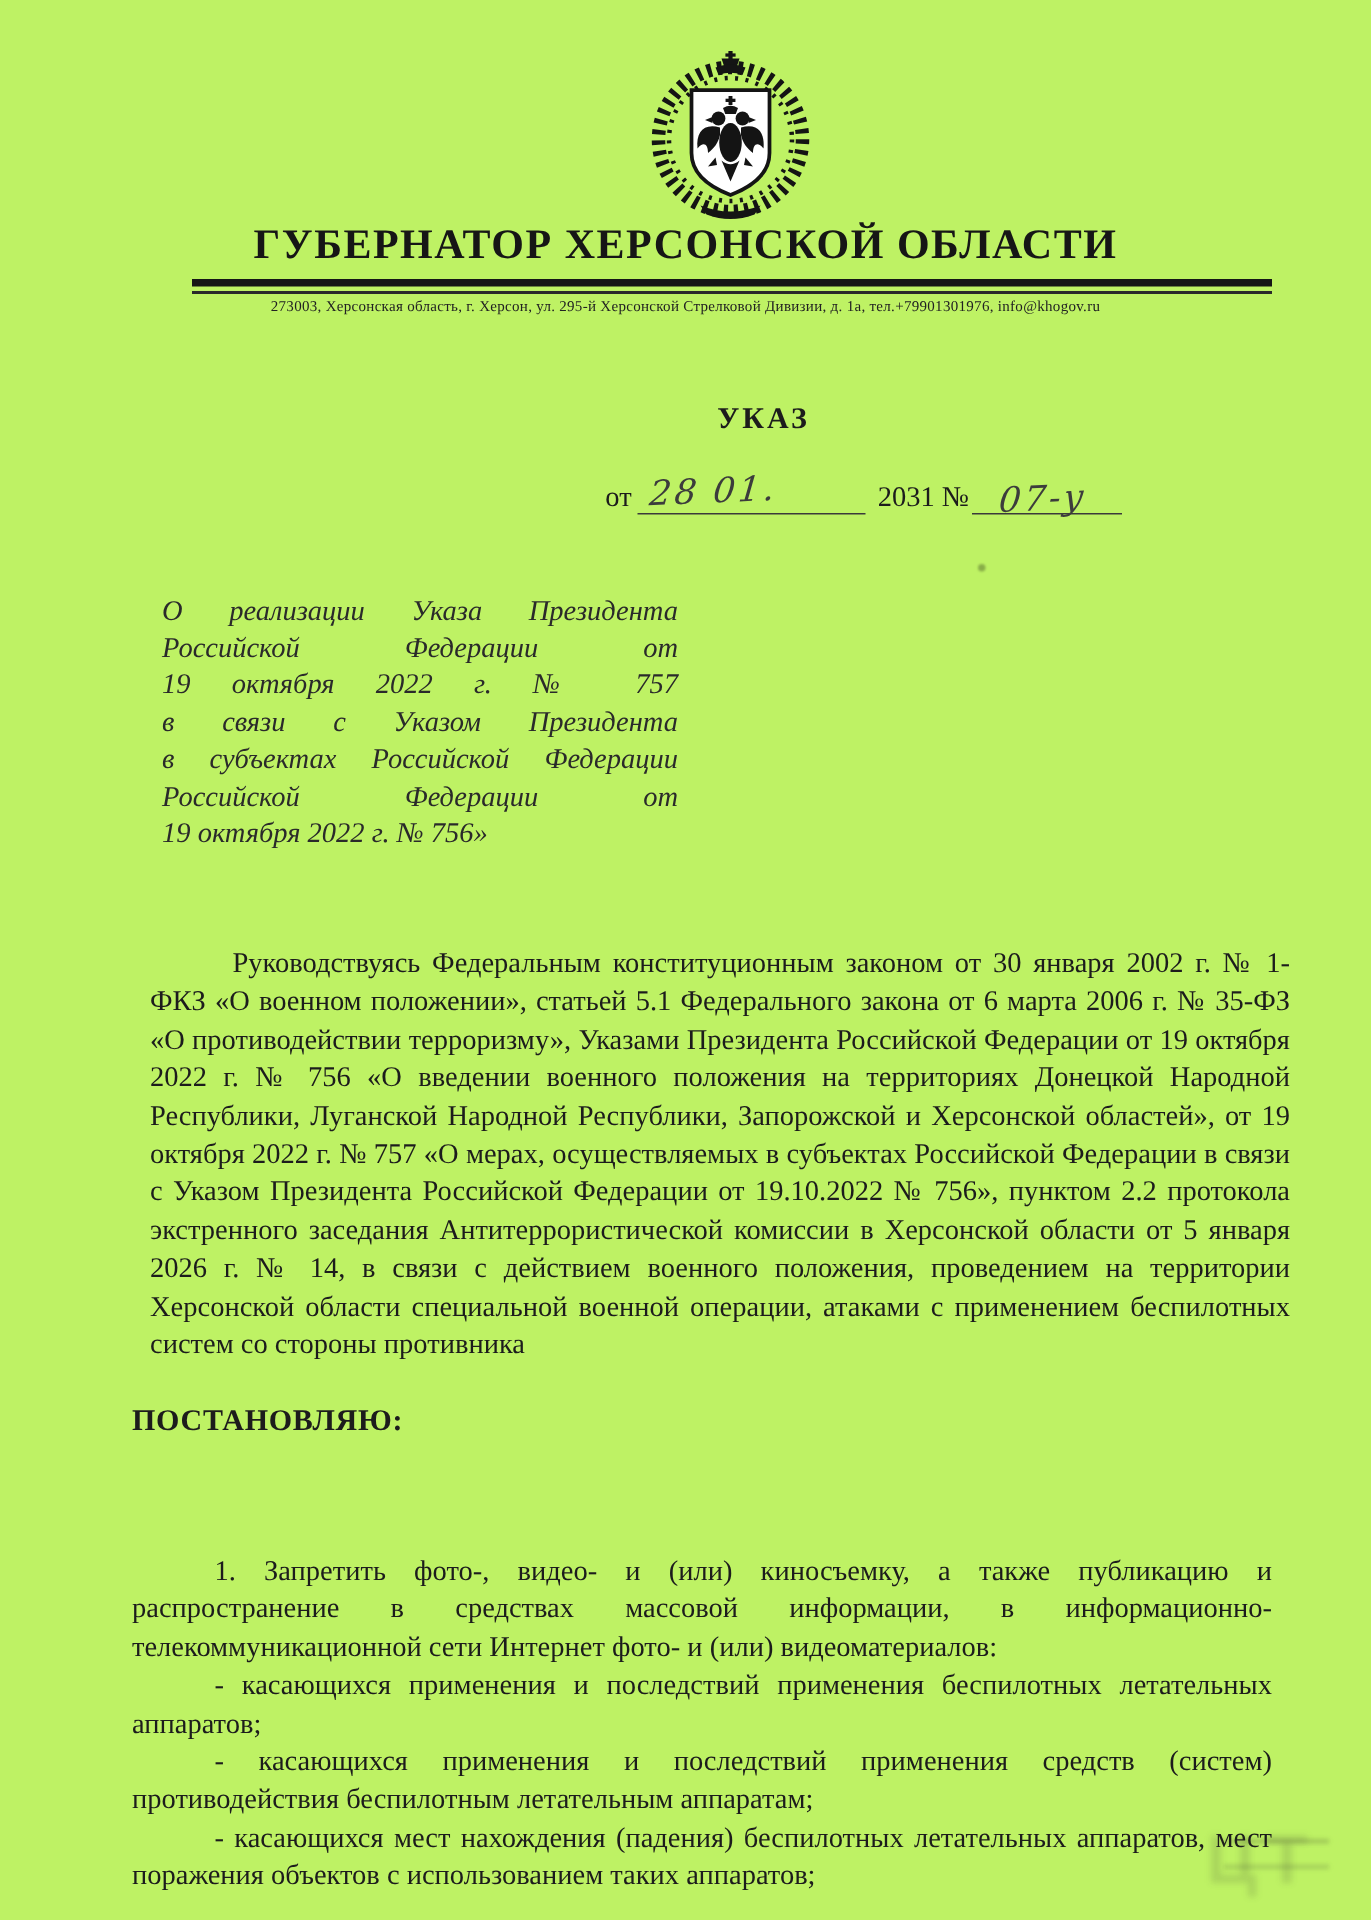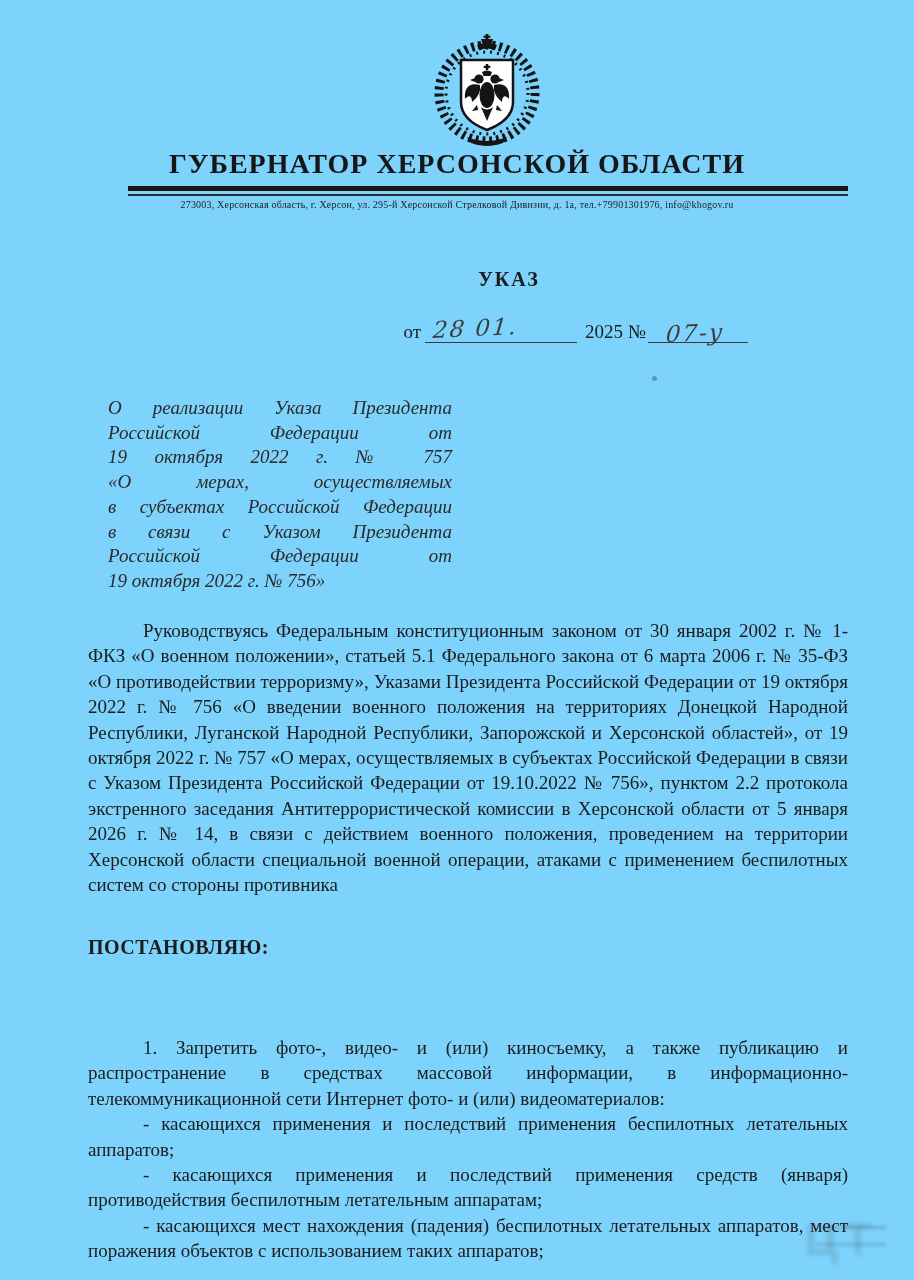--- a/index.html
+++ b/index.html
@@ -1,20 +1,20 @@
 <!DOCTYPE html>
 <html><head>
 <meta charset="utf-8">
 <style>
   html,body{margin:0;padding:0;background:#e9e9e9;}
   .page{
     position:relative;
     width:914px;height:1280px;
     margin:0 auto;
-    background:#7dd3fc;
+    background:#bef264;
     font-family:"Liberation Serif","DejaVu Serif",serif;
     color:#1c1c1c;
     overflow:hidden;
   }
   
   .emblem{
     position:absolute;top:33px;left:427px;width:120px;height:114px;
   }
   .org-title{
     position:absolute;top:148px;left:0;width:914px;
@@ -65,21 +65,21 @@
     position:absolute;top:396px;left:89px;width:344px;
     font-style:italic;font-size:19px;line-height:24.7px;
     color:#2a2a2a;
     margin-left:19px;
   }
   .subject-line{text-align:justify;text-align-last:justify;}
   .subject-line.last{text-align-last:left;}
   
   .preamble{
     position:absolute;top:618px;left:88px;width:760px;
-    margin:0;
+    margin:12px;
     font-size:19px;line-height:25.4px;
     text-align:justify;text-indent:55px;
   }
   .resolution-heading{
     position:absolute;top:936px;left:88px;
     font-size:20px;font-weight:bold;letter-spacing:0.5px;
   }
   .items{
     position:absolute;top:1035px;left:88px;width:760px;
     font-size:19px;line-height:25.4px;
@@ -145,42 +145,41 @@
     </svg>
   </div>
 
   <div class="org-title">ГУБЕРНАТОР ХЕРСОНСКОЙ ОБЛАСТИ</div>
   <div class="header-rule"></div>
   <div class="address-line">273003, Херсонская область, г. Херсон, ул. 295-й Херсонской Стрелковой Дивизии, д. 1а, тел.+79901301976, info@khogov.ru</div>
 
   <div class="doc-type">УКАЗ</div>
 
   <div class="date-row">
-    <span>от</span><span class="blank blank-date"><span class="hand">28 01.</span></span><span>2025 №</span><span class="blank blank-num"><span class="hand hand-num">07-у</span></span>
+    <span>от</span><span class="blank blank-date"><span class="hand">28 01.</span></span><span>2031 №</span><span class="blank blank-num"><span class="hand hand-num">07-у</span></span>
   </div>
 
   <div class="subject">
     <div class="subject-line">О реализации Указа Президента</div>
     <div class="subject-line">Российской Федерации от</div>
     <div class="subject-line">19 октября 2022 г. № 757</div>
-    <div class="subject-line">«О мерах, осуществляемых</div>
+    <div class="subject-line">в связи с Указом Президента</div>
     <div class="subject-line">в субъектах Российской Федерации</div>
-    <div class="subject-line">в связи с Указом Президента</div>
     <div class="subject-line">Российской Федерации от</div>
     <div class="subject-line last">19 октября 2022 г. № 756»</div>
   </div>
 
   <p class="preamble">Руководствуясь Федеральным конституционным законом от 30 января 2002 г. № 1-ФКЗ «О военном положении», статьей 5.1 Федерального закона от 6 марта 2006 г. № 35-ФЗ «О противодействии терроризму», Указами Президента Российской Федерации от 19 октября 2022 г. № 756 «О введении военного положения на территориях Донецкой Народной Республики, Луганской Народной Республики, Запорожской и Херсонской областей», от 19 октября 2022 г. № 757 «О мерах, осуществляемых в субъектах Российской Федерации в связи с Указом Президента Российской Федерации от 19.10.2022 № 756», пунктом 2.2 протокола экстренного заседания Антитеррористической комиссии в Херсонской области от 5 января 2026 г. № 14, в связи с действием военного положения, проведением на территории Херсонской области специальной военной операции, атаками с применением беспилотных систем со стороны противника</p>
 
   <div class="resolution-heading">ПОСТАНОВЛЯЮ:</div>
 
   <div class="items">
     <p class="item">1. Запретить фото-, видео- и (или) киносъемку, а также публикацию и распространение в средствах массовой информации, в информационно-телекоммуникационной сети Интернет фото- и (или) видеоматериалов:</p>
     <p class="item">- касающихся применения и последствий применения беспилотных летательных аппаратов;</p>
-    <p class="item">- касающихся применения и последствий применения средств (января) противодействия беспилотным летательным аппаратам;</p>
+    <p class="item">- касающихся применения и последствий применения средств (систем) противодействия беспилотным летательным аппаратам;</p>
     <p class="item">- касающихся мест нахождения (падения) беспилотных летательных аппаратов, мест поражения объектов с использованием таких аппаратов;</p>
   </div>
 
   <div class="scan-speck"></div>
   <div class="wm-lines"></div>
   <div class="scan-watermark">ЦТ</div>
 
 </div>
 
 </body></html>

